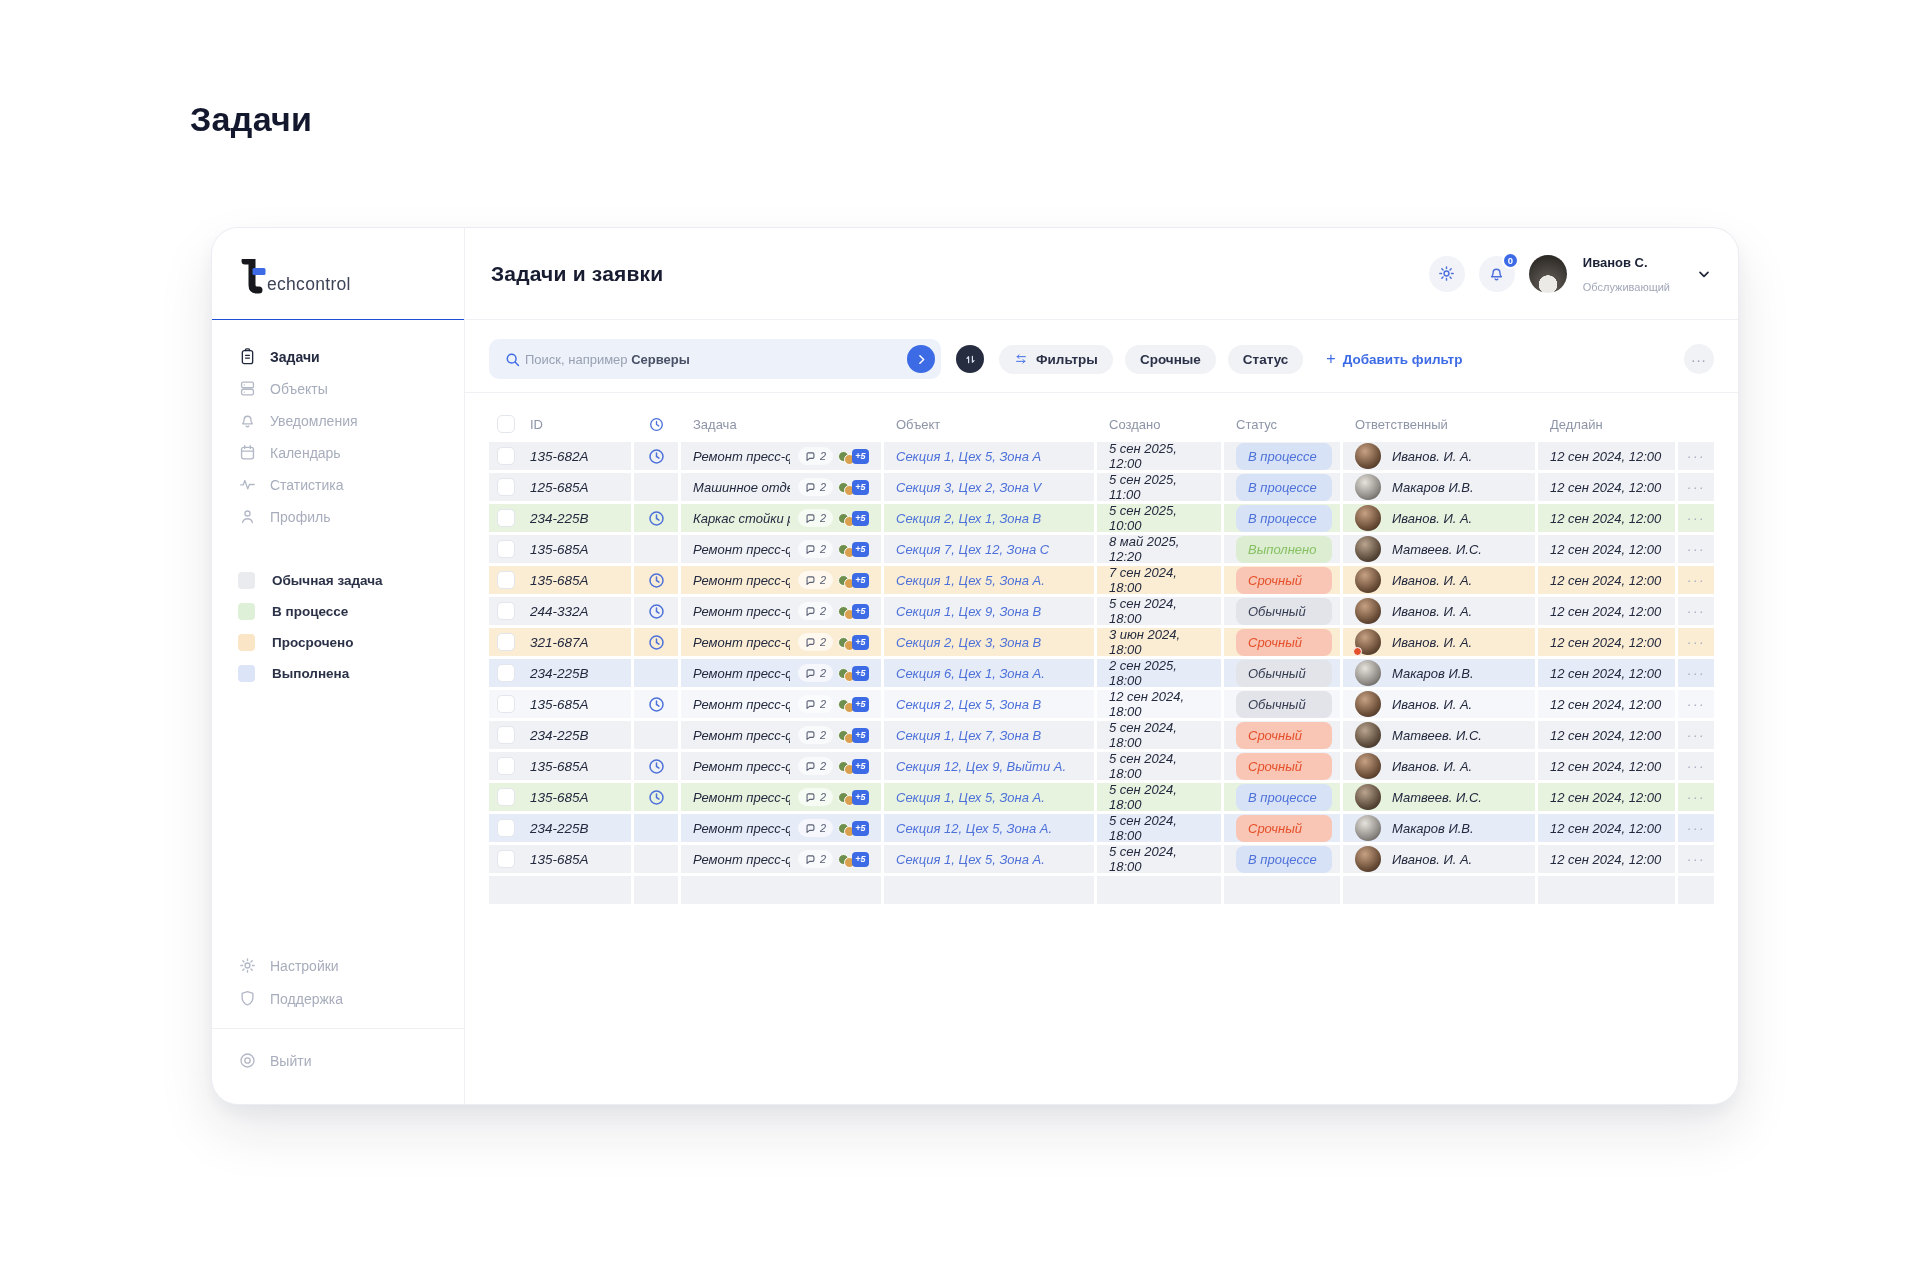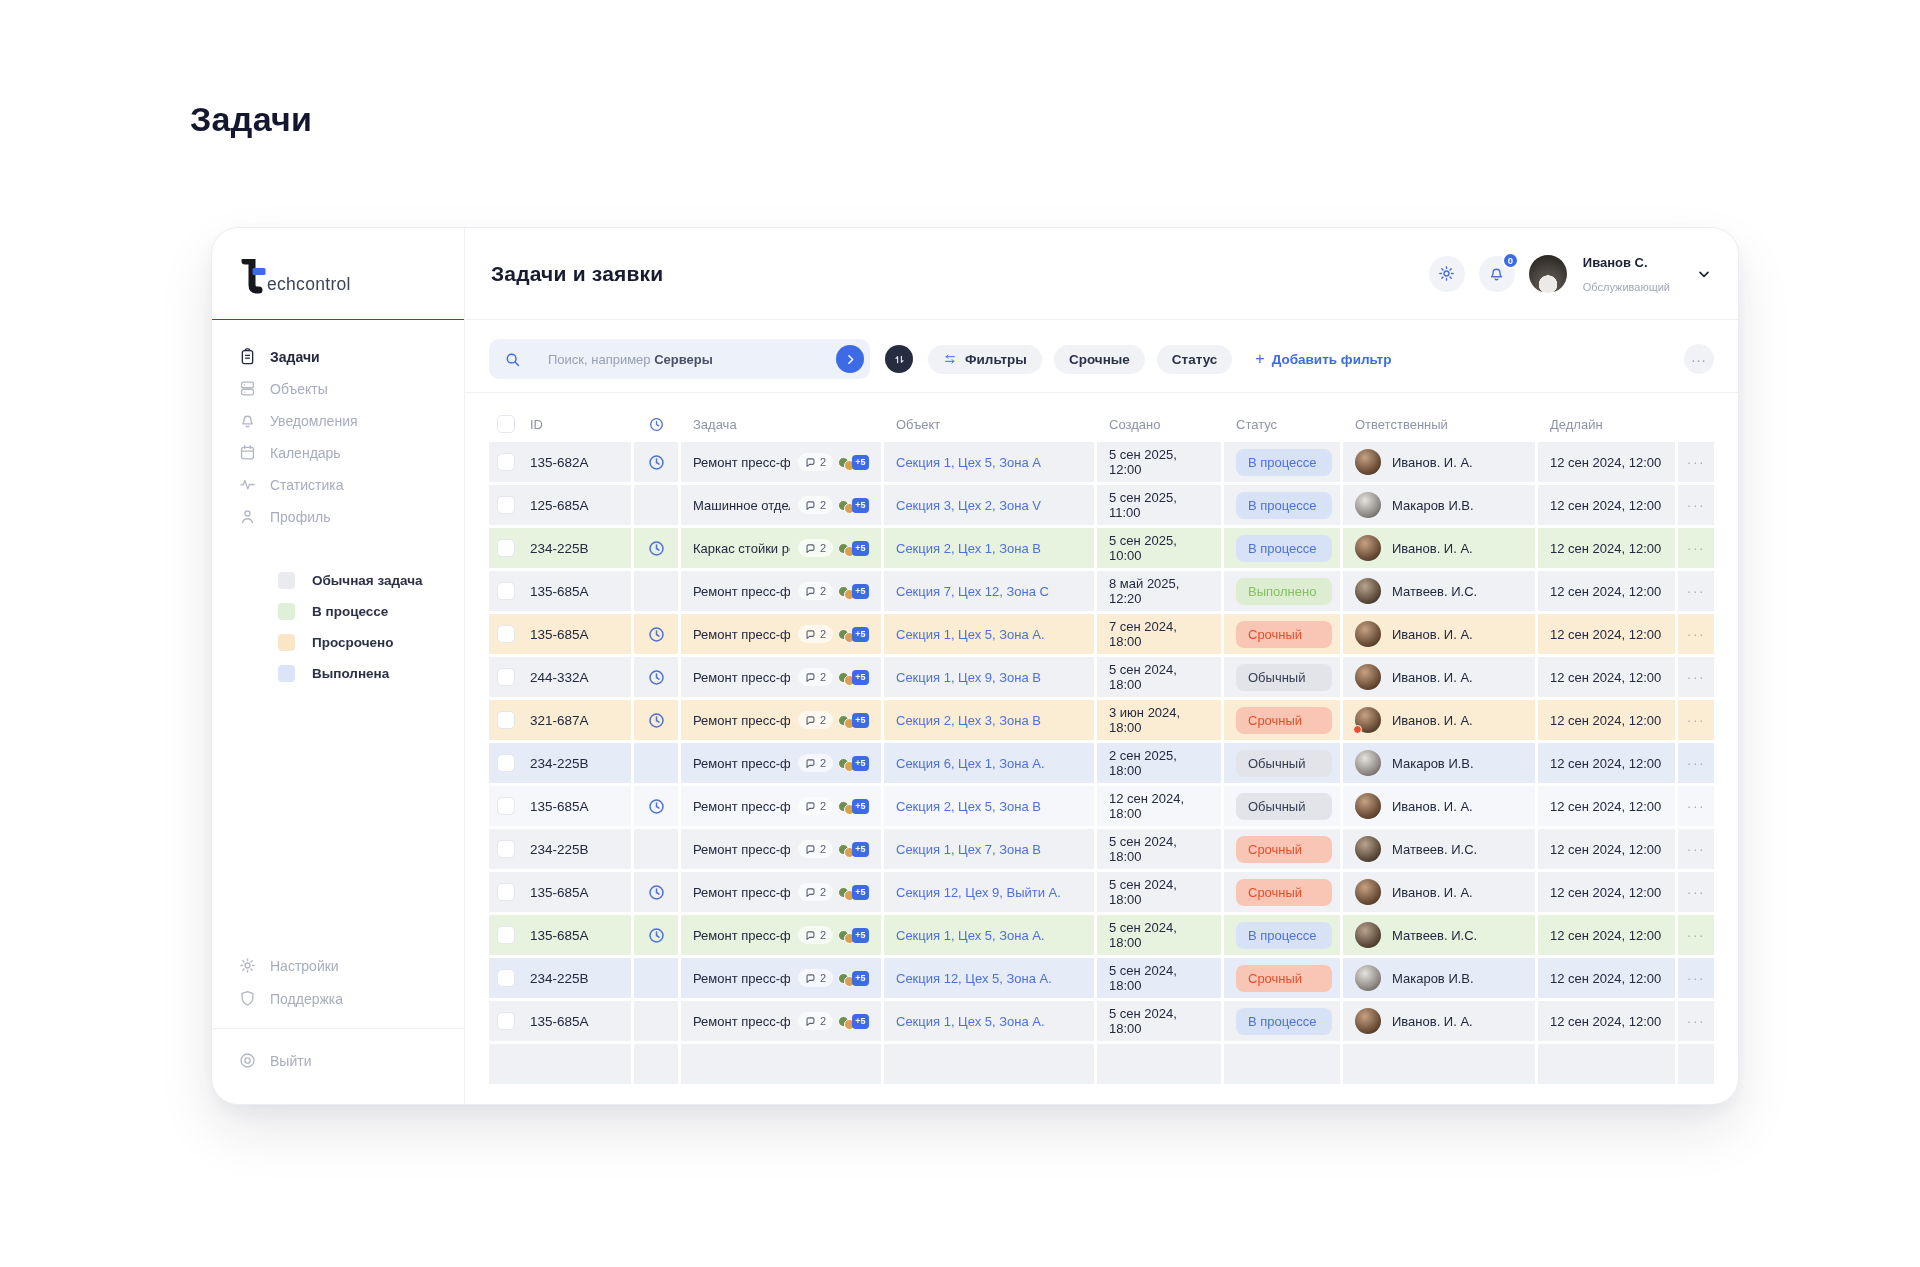--- a/index.html
+++ b/index.html
@@ -23,21 +23,21 @@
     margin-left:1px; line-height:1; transform:translateY(-2px); }
 
   .nav { padding:27px 26px 0; display:flex; flex-direction:column; gap:13px; }
   .nav-item { display:flex; align-items:center; gap:13px; height:19px; font-size:14px;
     color:#A7ADBC; cursor:pointer; }
   .nav-item svg { width:19px; height:19px; stroke:#B3B8C6; }
   .nav-item.active { color:#23293E; font-weight:700; }
   .nav-item.active svg { stroke:#23293E; }
 
   .legend { margin-top:46px; padding:0 26px; display:flex; flex-direction:column; gap:14px; }
-  .legend-item { display:flex; align-items:center; gap:17px;margin-left:40px; }
+  .legend-item { display:flex; align-items:center; gap:17px; }
   .legend-swatch { width:17px; height:17px; border-radius:4px; }
   .legend-label { font-size:13.5px; color:#2B3147; font-weight:600; }
 
   .side-footer { margin-top:auto; display:flex; flex-direction:column; }
   .side-footer .fgroup { padding:0 26px 20px; display:flex; flex-direction:column; gap:14px; }
   .side-footer .divider { border-top:1px solid #EFF0F3; }
   .side-footer .fgroup.logout { padding:22px 26px 34px; }
 
   
   .main { flex:1; min-width:0; display:flex; flex-direction:column; }
@@ -60,22 +60,22 @@
 
   .av { border-radius:50%; }
   .av-user   { background:radial-gradient(circle at 50% 78%, #ECEAE6 26%, #55504A 27%, #262320 90%); }
   .av-ivanov { background:radial-gradient(circle at 38% 32%, #C7A183, #6B4E38 62%, #2E2218); }
   .av-makarov{ background:radial-gradient(circle at 38% 32%, #E6E2DC, #8D8A85 62%, #4A4642); }
   .av-matveev{ background:radial-gradient(circle at 38% 32%, #B9A48F, #5D4C3C 62%, #241C14); }
 
   
   .toolbar { display:flex; align-items:center; gap:15px; padding:19px 24px 13px;
     border-bottom:1px solid #EFF0F3; }
-  .search { width:381px; height:40px; background:#EDF1F9; border-radius:10px; display:flex;
-    align-items:center; gap:27px; padding:0 6px 0 15px; cursor:text; }
+  .search { width:452px; height:40px; background:#EDF1F9; border-radius:10px; display:flex;
+    align-items:center; gap:4px; padding:0 6px 0 15px; cursor:text; }
   .search svg.mag { width:17px; height:17px; stroke:#3D6BE5; }
   .search-ph { font-size:13px; color:#98A0B3; white-space:nowrap; }
   .search-ph b { color:#4A5166; font-weight:700; }
   .go-btn { margin-left:auto; width:28px; height:28px; border-radius:50%; background:#3D6BE5;
     display:flex; align-items:center; justify-content:center; cursor:pointer; }
   .go-btn svg { width:13px; height:13px; stroke:#fff; }
   .sort-btn { width:28px; height:28px; border-radius:50%; background:#272D41; display:flex;
     align-items:center; justify-content:center; cursor:pointer; }
   .sort-btn svg { width:13px; height:13px; stroke:#DEE4F2; }
   .chips { display:flex; align-items:center; gap:12px; }
@@ -96,21 +96,21 @@
     grid-template-columns:142px 44px 200px 210px 124px 116px 192px 137px 36px; }
   .thead { height:36px; align-items:center; color:#8D94A7; font-size:13px; }
   .thead .th { display:flex; align-items:center; padding:0 12px; }
   .thead .th-id { gap:15px; padding-left:8px; }
   .thead .th-clock { justify-content:center; }
   .thead .th-clock svg { width:17px; height:17px; stroke:#4D71D9; }
 
   .checkbox { width:18px; height:18px; min-width:18px; background:#fff; border:1px solid #E3E6EC;
     border-radius:5px; cursor:pointer; }
 
-  .row { height:40px; margin-bottom:3px; font-size:13px; color:#23293E; }
+  .row { height:28px; margin-bottom:3px; font-size:13px; color:#23293E;font-style:italic; }
   .row .cell { display:flex; align-items:center; padding:0 12px; background:var(--bg,#F0F1F4);
     overflow:hidden; }
   .row .c-id { gap:15px; padding-left:8px; font-size:13.5px; font-weight:500; }
   .row .c-clock { justify-content:center; }
   .row .c-clock svg { width:19px; height:19px; stroke:#4D71D9; }
   .row .c-clock svg.hidden { visibility:hidden; }
   .task-name { white-space:nowrap; overflow:hidden; flex:0 1 auto; }
   .task-badges { display:flex; align-items:center; gap:5px; margin-left:8px; }
   .cm-pill { height:18px; border-radius:9px; background:rgba(255,255,255,.62); color:#596074;
     font-size:11px; display:flex; align-items:center; gap:4px; padding:0 7px; }

